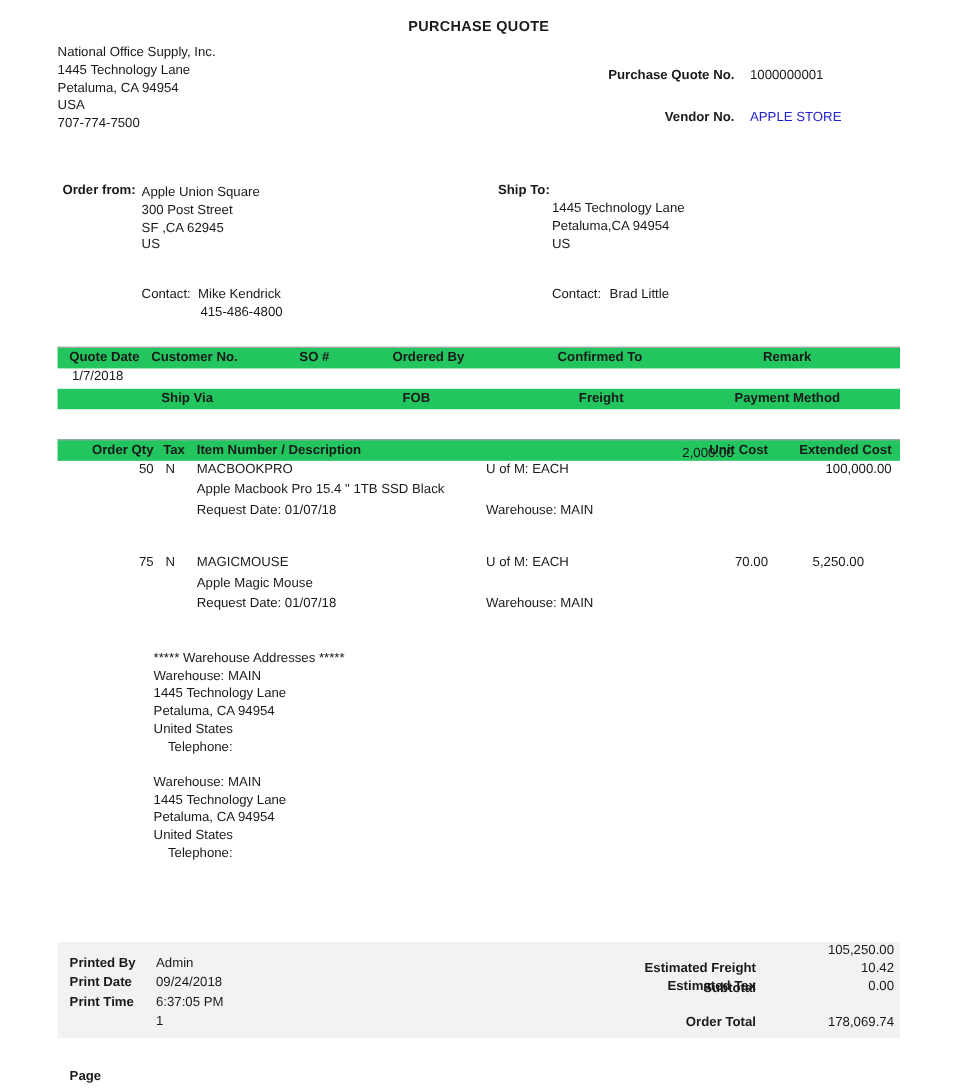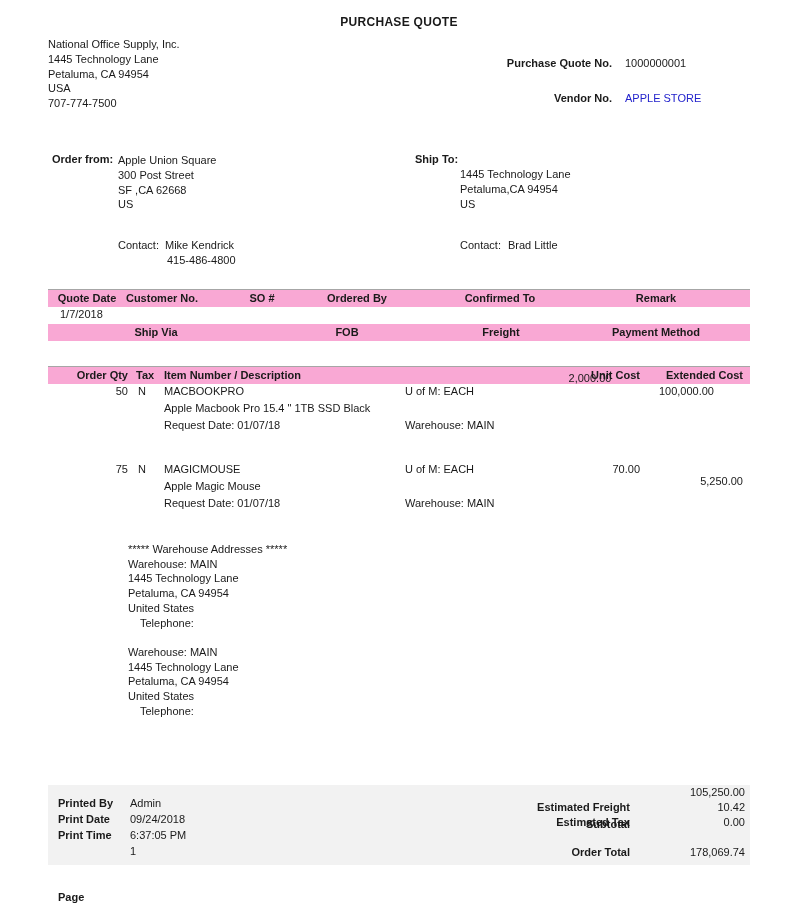--- a/index.html
+++ b/index.html
@@ -10,21 +10,21 @@
   }
   .abs{position:absolute;white-space:nowrap;}
   .b{font-weight:bold;}
   .title{
     position:absolute;top:15px;left:0;width:798px;text-align:center;
     font-size:12px;font-weight:bold;letter-spacing:.3px;
   }
   .lines{line-height:14.8px;}
   .bar{
     position:absolute;left:48px;width:702px;height:17px;
-    background:#f9a8d4;line-height:17px;
+    background:#22c55e;line-height:17px;
   }
   .bar.topline{border-top:1px solid #a6a6a6;}
   .cc{position:absolute;transform:translateX(-50%);white-space:nowrap;top:0;}
   .ra{text-align:right;}
   .blue{color:#2222cc;}
   .footerbox{
     position:absolute;left:48px;top:785px;width:702px;height:80px;
     background:#f2f2f2;
   }
   .wh-lines{line-height:14.7px;}
@@ -48,21 +48,21 @@
   <div class="abs b ra" style="left:48px;top:57px;width:564px;">Purchase Quote No.</div>
   <div class="abs" style="left:625px;top:57px;">1000000001</div>
 
   <div class="abs b ra" style="left:48px;top:92px;width:564px;">Vendor No.</div>
   <div class="abs blue" style="left:625px;top:92px;">APPLE STORE</div>
 
   <div class="abs b" style="left:52px;top:153px;">Order from:</div>
   <div class="abs lines" style="left:118px;top:153px;">
     <div>Apple Union Square</div>
     <div>300 Post Street</div>
-    <div>SF ,CA 62668</div>
+    <div>SF ,CA 62945</div>
     <div>US</div>
   </div>
   <div class="abs" style="left:118px;top:239px;">Contact:</div>
   <div class="abs" style="left:165px;top:239px;">Mike Kendrick</div>
   <div class="abs" style="left:167px;top:254px;">415-486-4800</div>
 
   <div class="abs b" style="left:415px;top:153px;">Ship To:</div>
   <div class="abs lines" style="left:460px;top:167px;">
     <div>1445 Technology Lane</div>
     <div>Petaluma,CA 94954</div>
@@ -95,33 +95,33 @@
     <span class="abs ra" style="left:492px;top:0;width:100px;">Unit Cost</span>
     <span class="abs ra" style="left:585px;top:0;width:110px;">Extended Cost</span>
   </div>
 
   <div>
     <span class="abs ra" style="left:55px;top:385px;width:73px;">50</span>
     <span class="abs" style="left:138px;top:385px;">N</span>
     <span class="abs" style="left:164px;top:385px;">MACBOOKPRO</span>
     <span class="abs" style="left:405px;top:385px;">U of M: EACH</span>
     <span class="abs ra" style="left:540px;top:372px;width:100px;text-align:center;">2,000.00</span>
-    <span class="abs ra" style="left:604px;top:385px;width:110px;text-align:right;">100,000.00</span>
+    <span class="abs ra" style="left:633px;top:385px;width:110px;text-align:right;">100,000.00</span>
     <span class="abs" style="left:164px;top:402px;">Apple Macbook Pro 15.4 " 1TB SSD Black</span>
     <span class="abs" style="left:164px;top:419px;">Request Date: 01/07/18</span>
     <span class="abs" style="left:405px;top:419px;">Warehouse: MAIN</span>
   </div>
 
   <div>
     <span class="abs ra" style="left:55px;top:463px;width:73px;">75</span>
     <span class="abs" style="left:138px;top:463px;">N</span>
     <span class="abs" style="left:164px;top:463px;">MAGICMOUSE</span>
     <span class="abs" style="left:405px;top:463px;">U of M: EACH</span>
     <span class="abs ra" style="left:540px;top:463px;width:100px;">70.00</span>
-    <span class="abs ra" style="left:633px;top:463px;width:110px;margin-top:12px;">5,250.00</span>
+    <span class="abs ra" style="left:610px;top:463px;width:110px;">5,250.00</span>
     <span class="abs" style="left:164px;top:480px;">Apple Magic Mouse</span>
     <span class="abs" style="left:164px;top:497px;">Request Date: 01/07/18</span>
     <span class="abs" style="left:405px;top:497px;">Warehouse: MAIN</span>
   </div>
 
   <div class="abs wh-lines" style="left:128px;top:542px;">
     <div>***** Warehouse Addresses *****</div>
     <div>Warehouse: MAIN</div>
     <div>1445 Technology Lane</div>
     <div>Petaluma, CA 94954</div>

